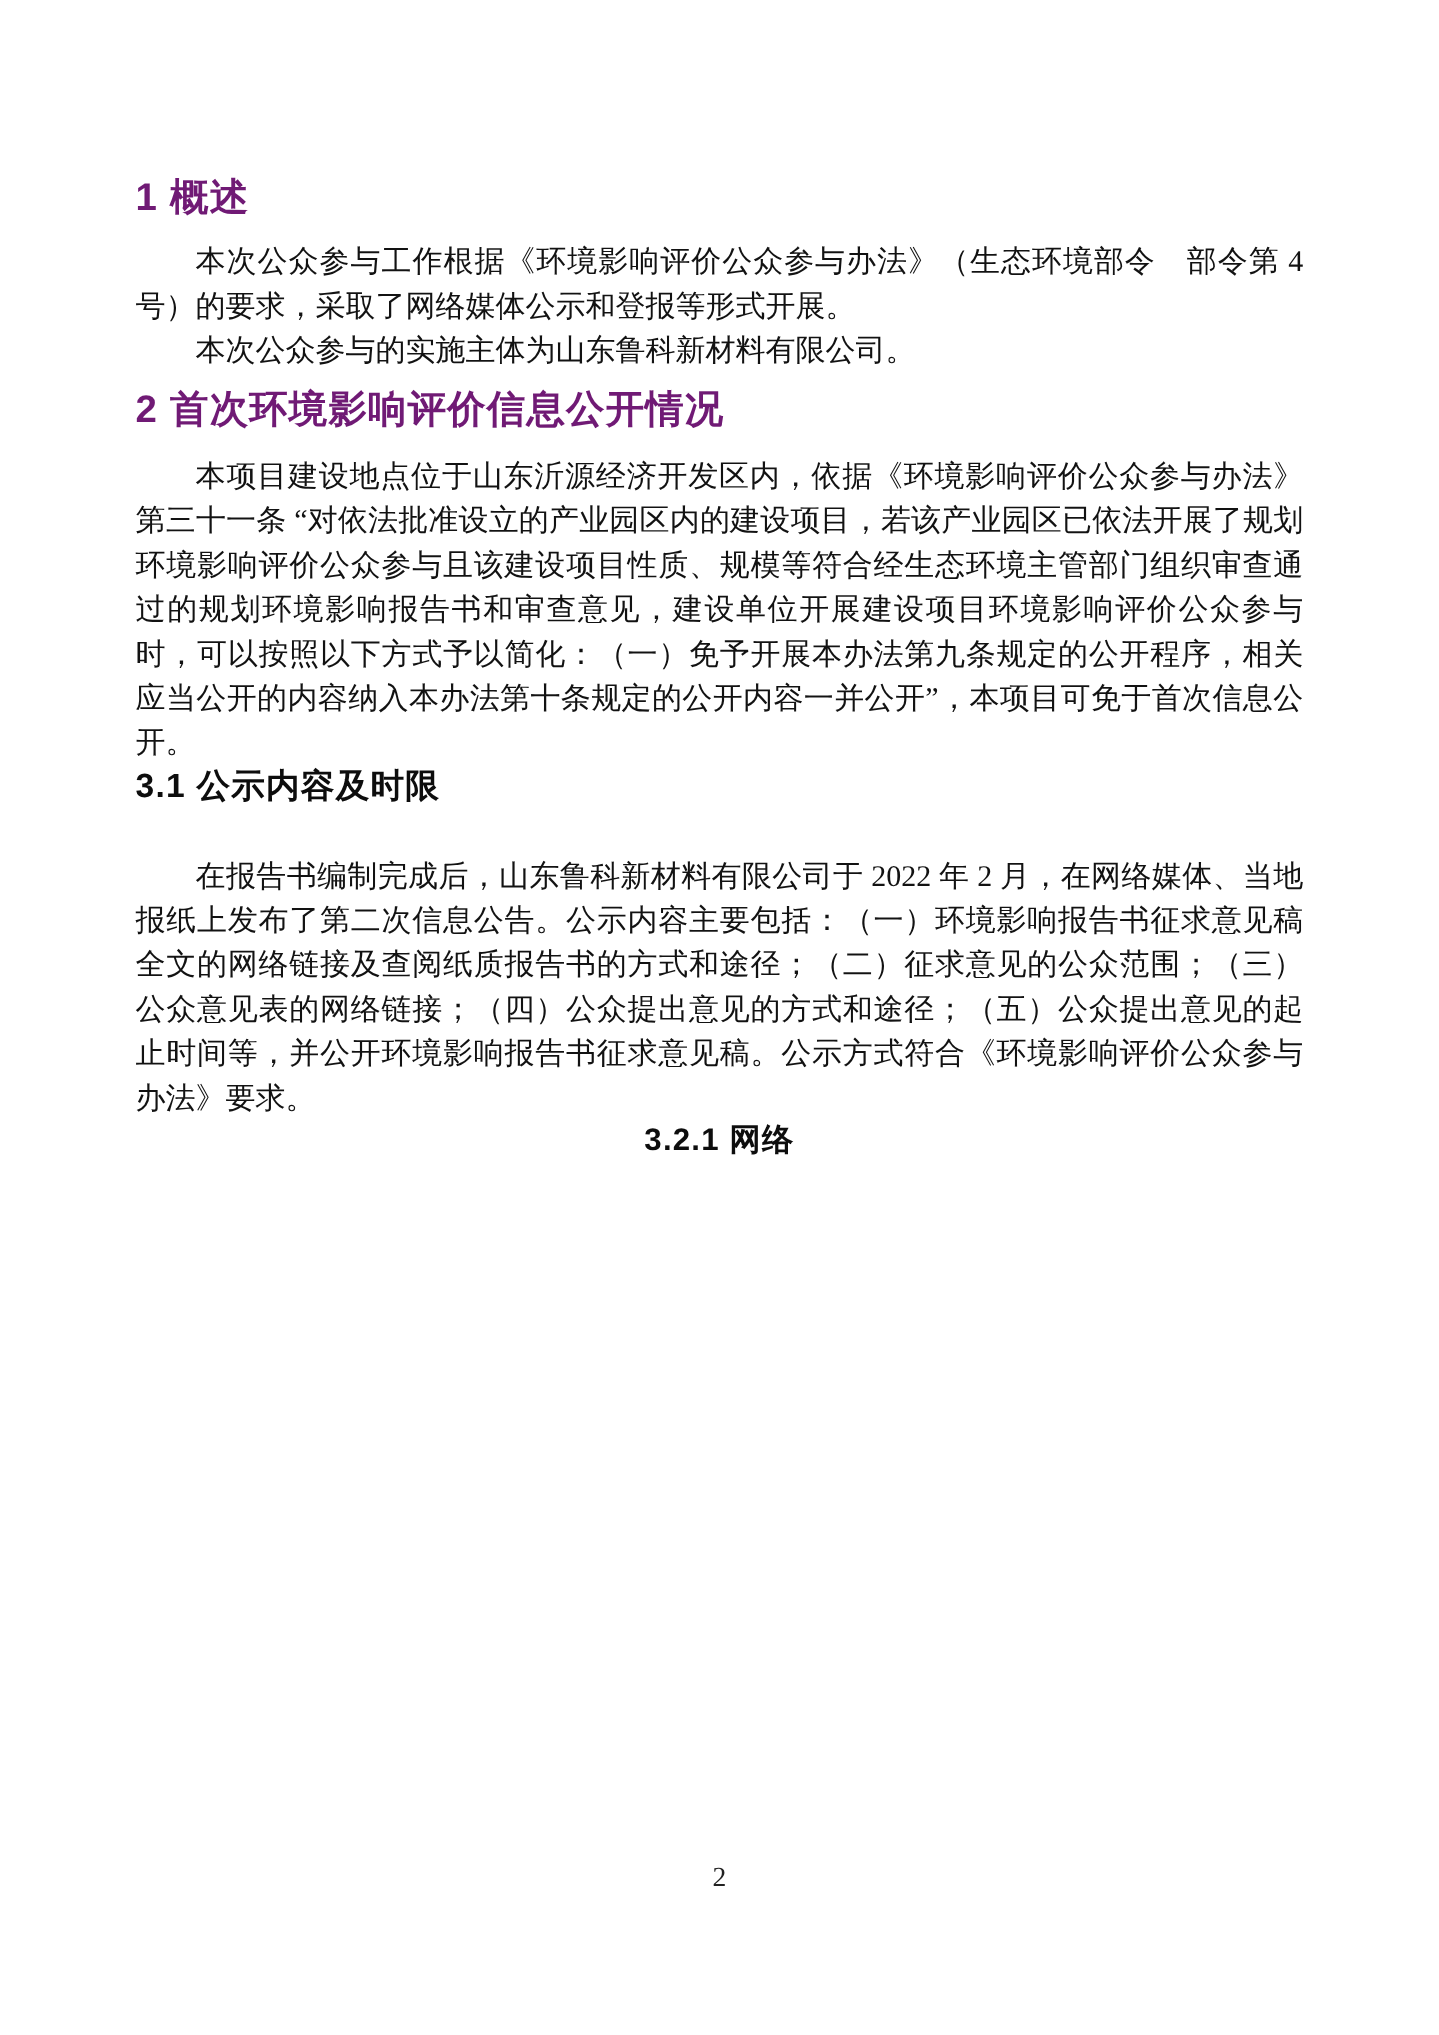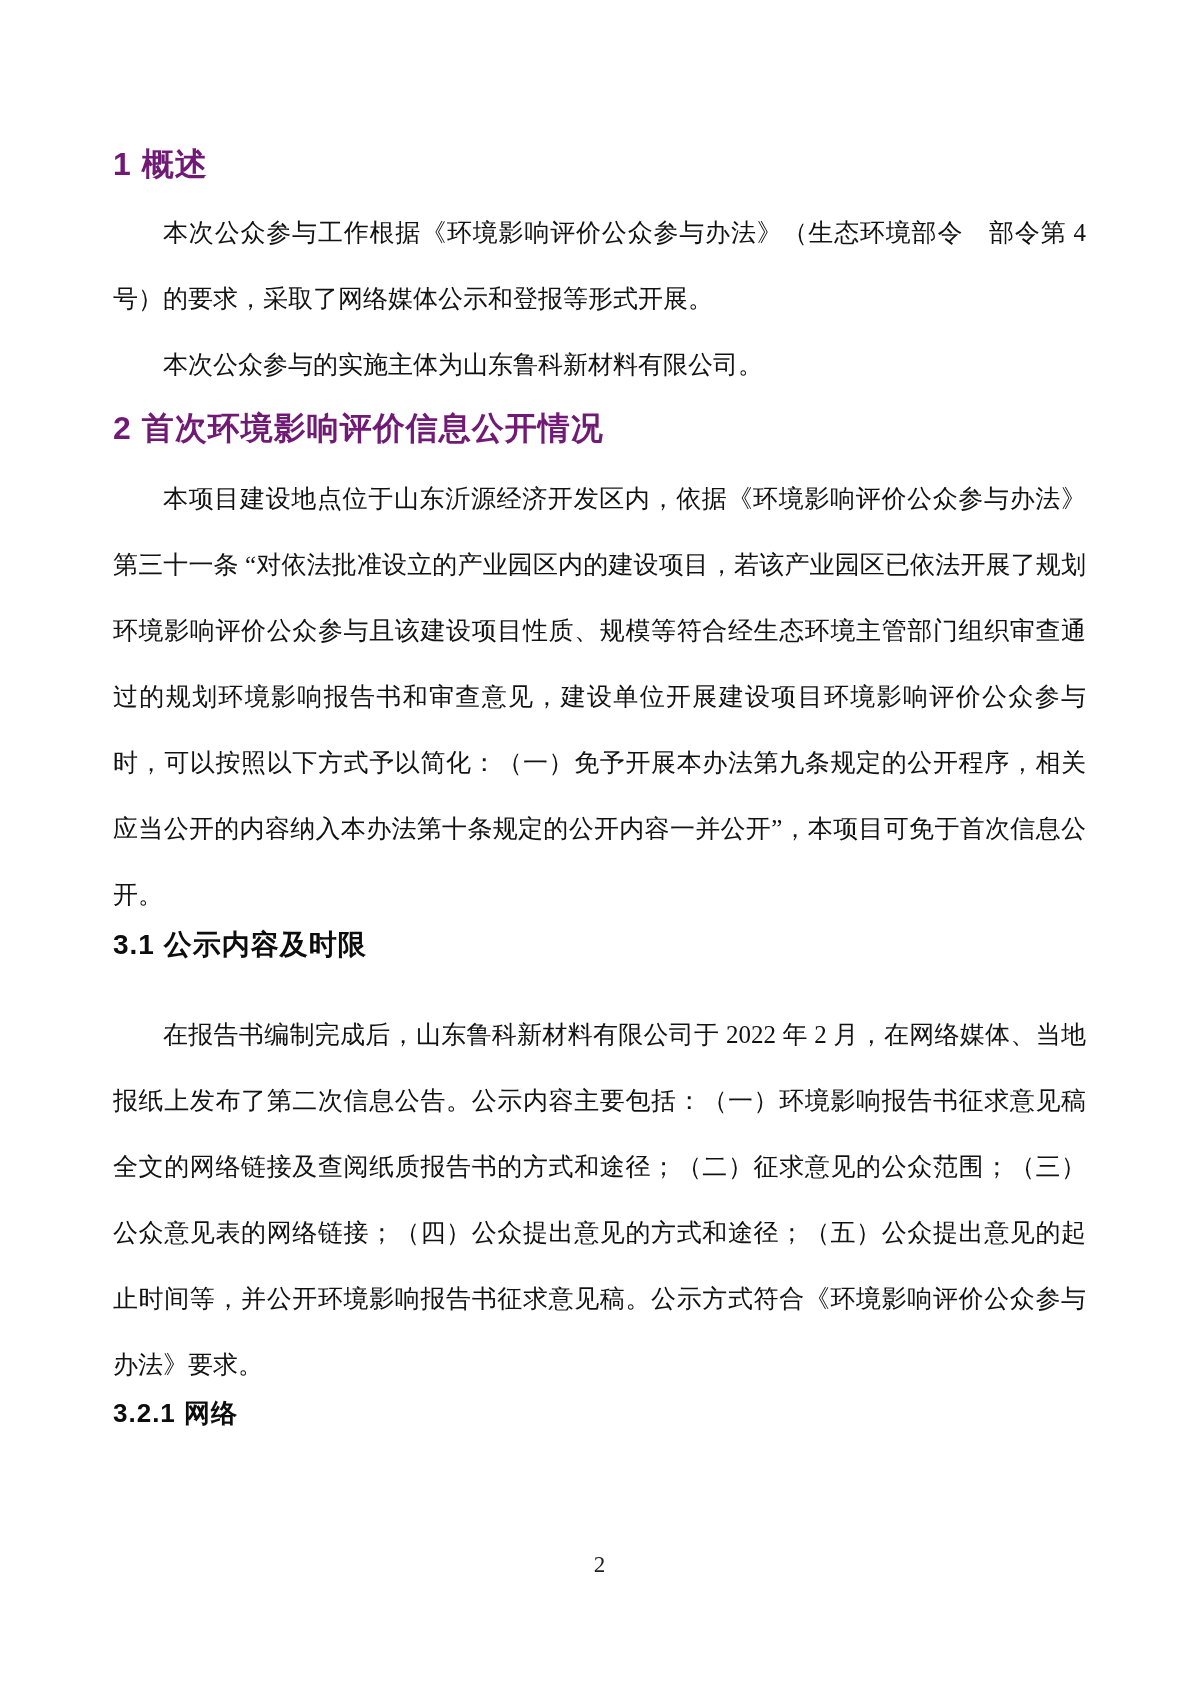--- a/index.html
+++ b/index.html
@@ -47,25 +47,26 @@
   .h2.sub31 { margin-bottom: 40px; }
   .h2.sub32 { margin-top: 10px; margin-bottom: 22px; }
   .h3 {
     font-family: "Liberation Sans", "DejaVu Sans", sans-serif;
     font-weight: 600;
     font-size: 26px;
     line-height: 31px;
     letter-spacing: 1px;
     color: #0d0d0d;
     margin: 0 0 18px 0;
+    text-align: center;
   }
   .para {
     font-family: "Liberation Serif", "DejaVu Serif", serif;
     font-size: 25px;
-    line-height: 66px;
+    line-height: 37px;
     text-align: justify;
     text-indent: 2em;
     margin: 0;
     color: #121212;
     word-break: break-all;
   }
   .footer-pagenum {
     position: absolute;
     top: 1552px;
     left: 0;

